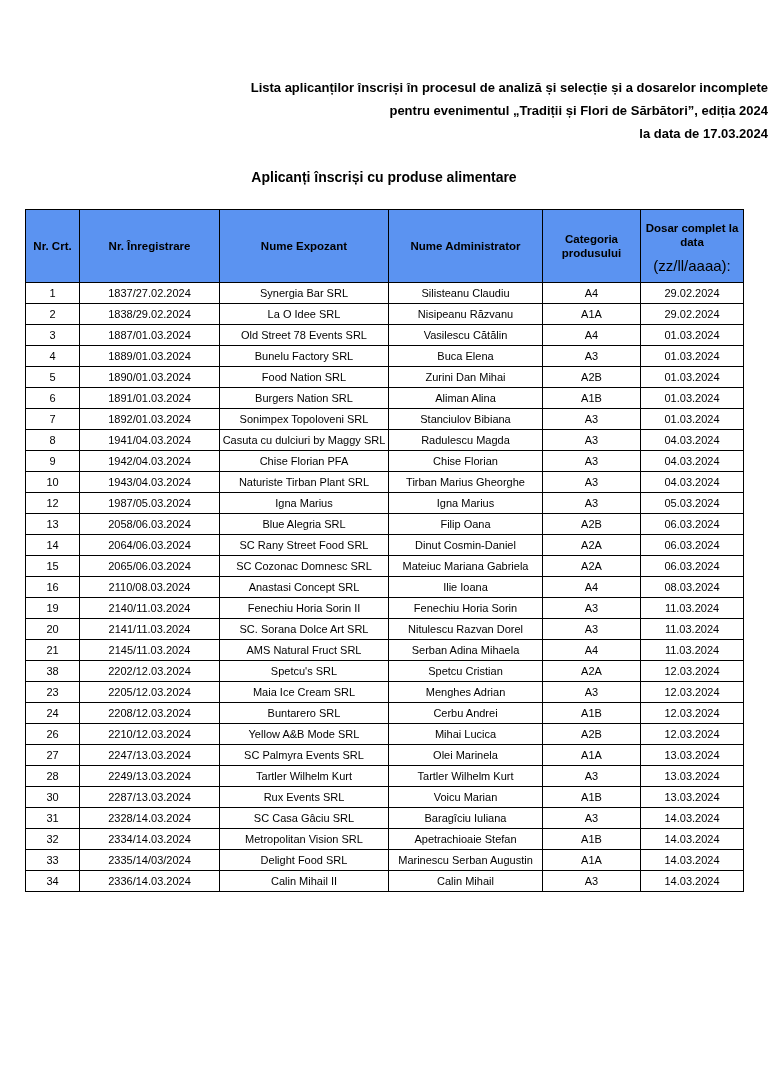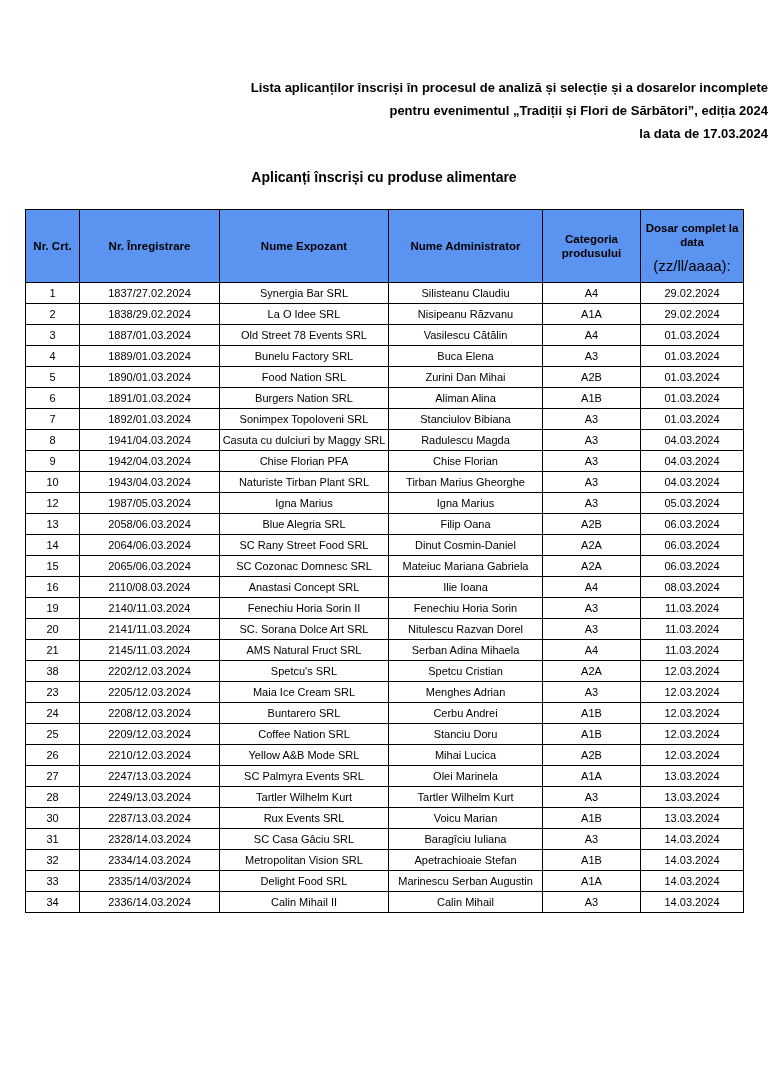--- a/index.html
+++ b/index.html
@@ -267,28 +267,20 @@
         </tr>
         <tr>
           <td>24</td>
           <td>2208/12.03.2024</td>
           <td>Buntarero SRL</td>
           <td>Cerbu Andrei</td>
           <td>A1B</td>
           <td>12.03.2024</td>
         </tr>
         <tr>
-          <td>25</td>
-          <td>2209/12.03.2024</td>
-          <td>Coffee Nation SRL</td>
-          <td>Stanciu Doru</td>
-          <td>A1B</td>
-          <td>12.03.2024</td>
-        </tr>
-        <tr>
           <td>26</td>
           <td>2210/12.03.2024</td>
           <td>Yellow A&amp;B Mode SRL</td>
           <td>Mihai Lucica</td>
           <td>A2B</td>
           <td>12.03.2024</td>
         </tr>
         <tr>
           <td>27</td>
           <td>2247/13.03.2024</td>

